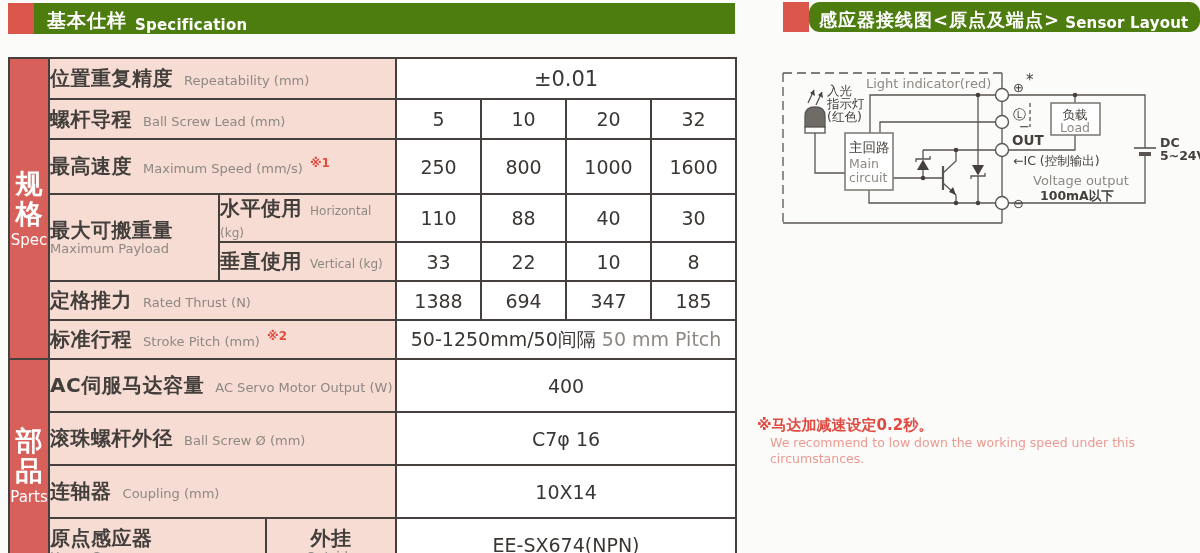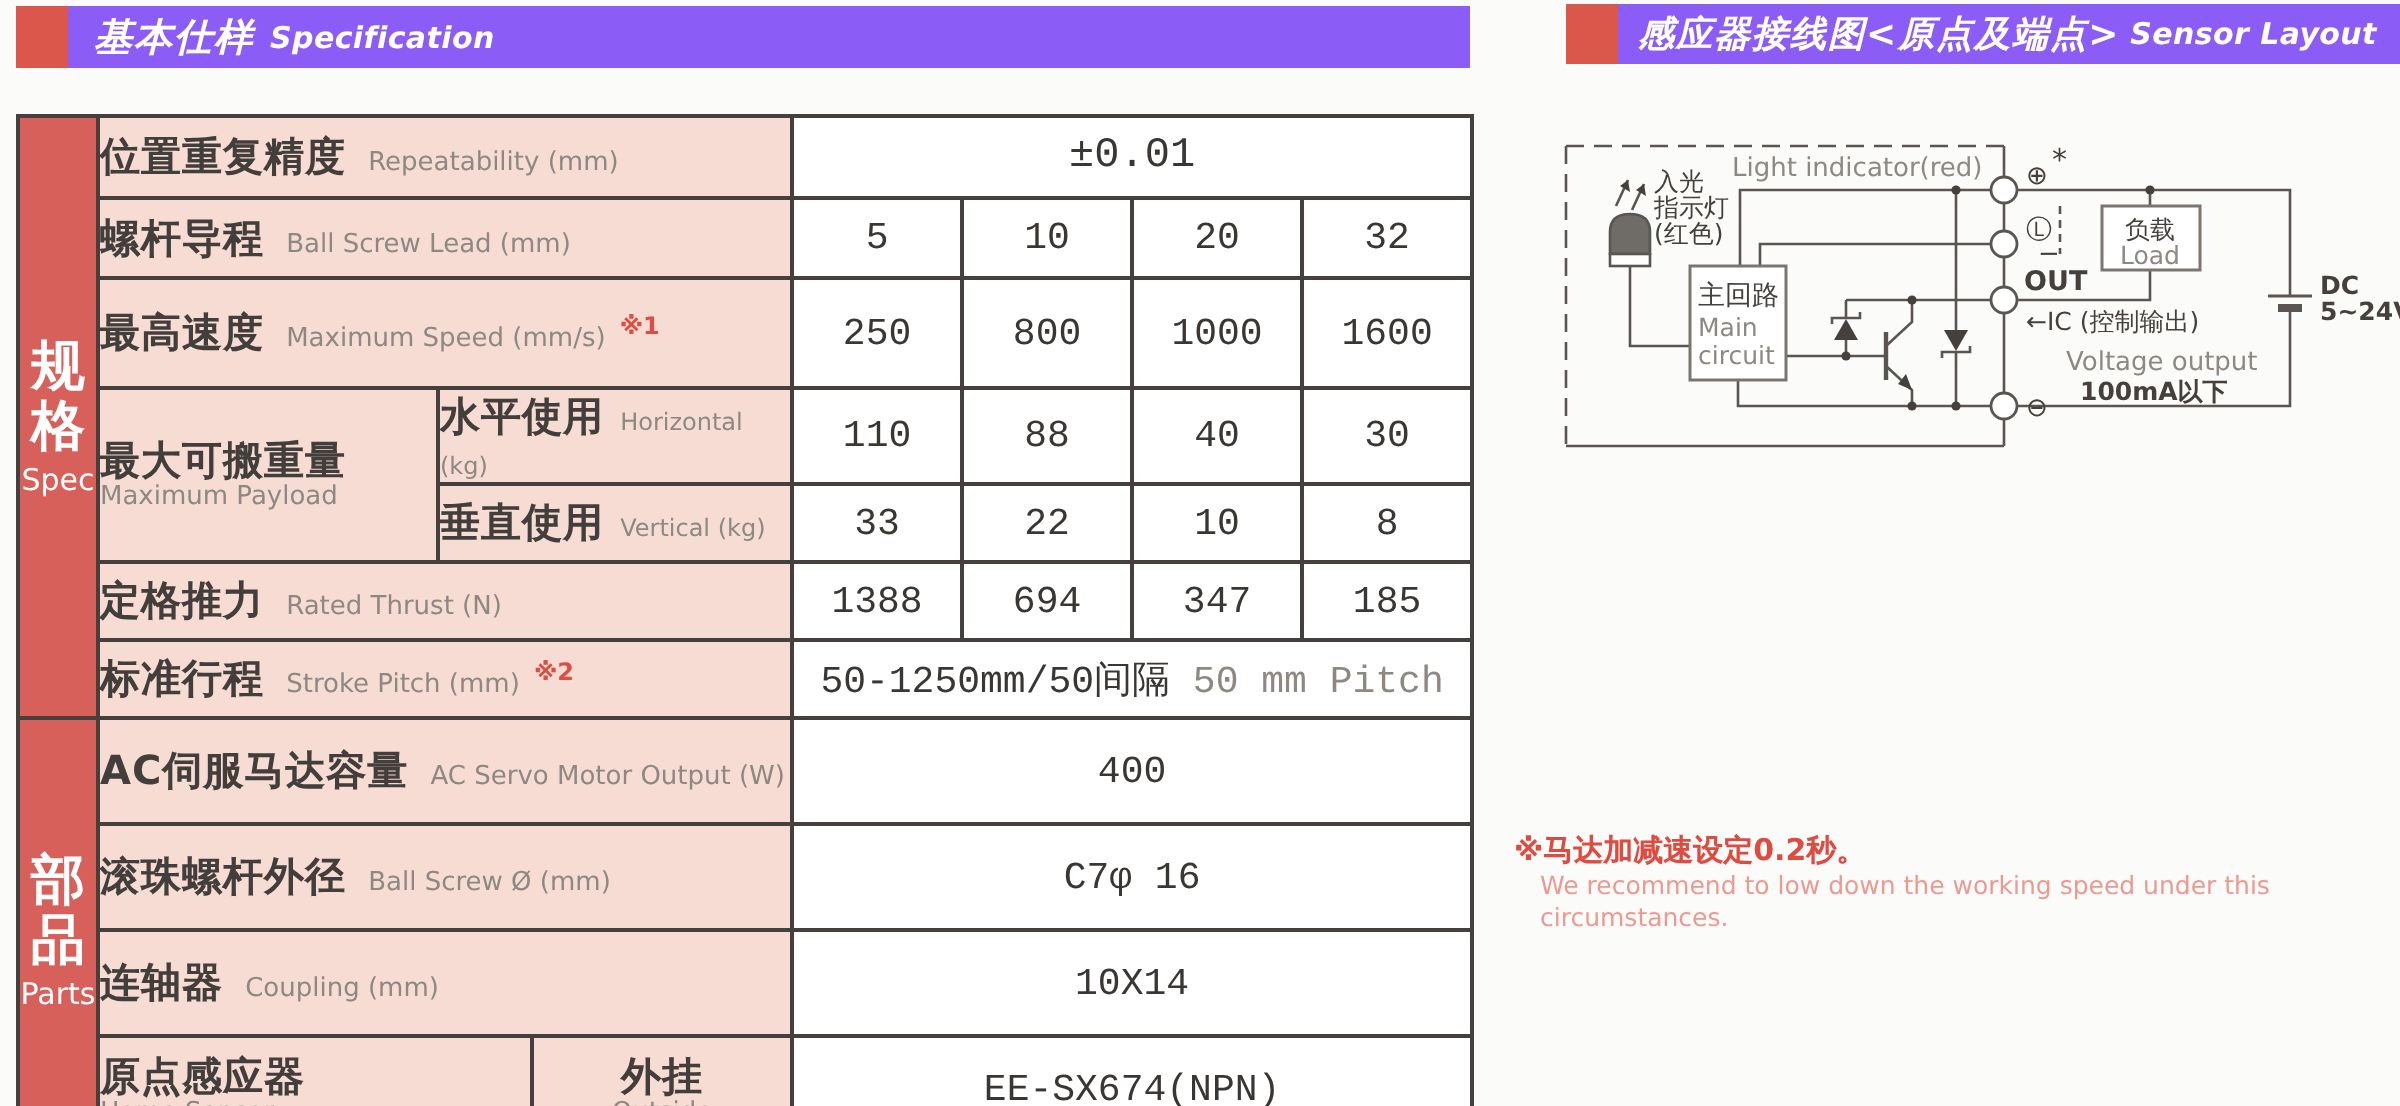--- a/index.html
+++ b/index.html
@@ -2,35 +2,35 @@
 <html><head>
 <meta charset="utf-8">
 <style>
   html,body{margin:0;padding:0;}
   body{font-family:"DejaVu Sans","Liberation Sans",sans-serif;background:#ffffff;}
   #stage{position:relative;width:1200px;height:553px;background:#fbfbfa;overflow:hidden;}
 
   
   .hdr{position:absolute;display:flex;align-items:stretch;}
   .hdr .sq{width:26px;background:#dc574b;}
-  .hdr .bar{background:#8b5cf6;color:#fff;display:flex;align-items:center;padding-left:13px;white-space:nowrap;overflow:hidden;font-style:italic;}
+  .hdr .bar{background:#4d7c0f;color:#fff;display:flex;align-items:flex-end;padding-left:13px;white-space:nowrap;overflow:hidden;}
   .hdr .t-zh{font-size:19px;font-weight:700;letter-spacing:1px;}
   .hdr .t-en{font-size:15px;font-weight:600;margin-left:8px;letter-spacing:0.2px;}
 
   
   table.spec{position:absolute;left:8px;top:57px;border-collapse:collapse;table-layout:fixed;width:727px;}
   table.spec td{border:2px solid #45403d;padding:0;vertical-align:middle;overflow:hidden;}
   td.side{background:#d7605a;color:#fff;text-align:center;}
   td.side .big{font-size:27px;font-weight:700;line-height:30px;}
   td.side .small{font-size:15px;margin-top:2px;}
   td.lbl{background:#f7dcd4;padding-left:13px;}
   .zh{font-size:20px;font-weight:600;color:#423e3b;letter-spacing:0.5px;}
   .en{font-size:13px;color:#8d8882;margin-left:6px;}
   .sup{font-size:12px;color:#e04c40;font-weight:700;vertical-align:super;margin-left:2px;}
-  td.val{background:#ffffff;text-align:center;font-size:19px;color:#3a3633;font-family:Liberation Mono, monospace;}
+  td.val{background:#ffffff;text-align:center;font-size:19px;color:#3a3633;}
   .stack .zh{display:block;line-height:22px;}
   .stack .en{display:block;margin-left:0;line-height:15px;}
   td.sub{background:#f7dcd4;padding-left:12px;}
   td.subc{background:#f7dcd4;text-align:center;}
   .graytxt{color:#8d8882;}
 
   
   #diagram{position:absolute;left:770px;top:55px;}
   #diagram text{font-family:"DejaVu Sans","Liberation Sans",sans-serif;}
   .dk{fill:#45403c;}
@@ -49,21 +49,21 @@
   <div class="hdr" style="left:8px;top:3px;height:31px;width:727px;">
     <div class="sq"></div>
     <div class="bar" style="flex:1;">
       <span class="t-zh">基本仕样</span>
       <span class="t-en">Specification</span>
     </div>
   </div>
 
   <div class="hdr" style="left:783px;top:2px;height:30px;width:417px;">
     <div class="sq"></div>
-    <div class="bar" style="flex:1;padding-left:10px;">
+    <div class="bar" style="flex:1;padding-left:10px;border-radius:11px;">
       <span class="t-zh" style="font-size:18px;">感应器接线图&lt;原点及端点&gt;</span>
       <span class="t-en" style="margin-left:5px;">Sensor Layout</span>
     </div>
   </div>
 
   <table class="spec">
     <colgroup>
       <col style="width:40px">
         <col style="width:170px">
         <col style="width:47px">

